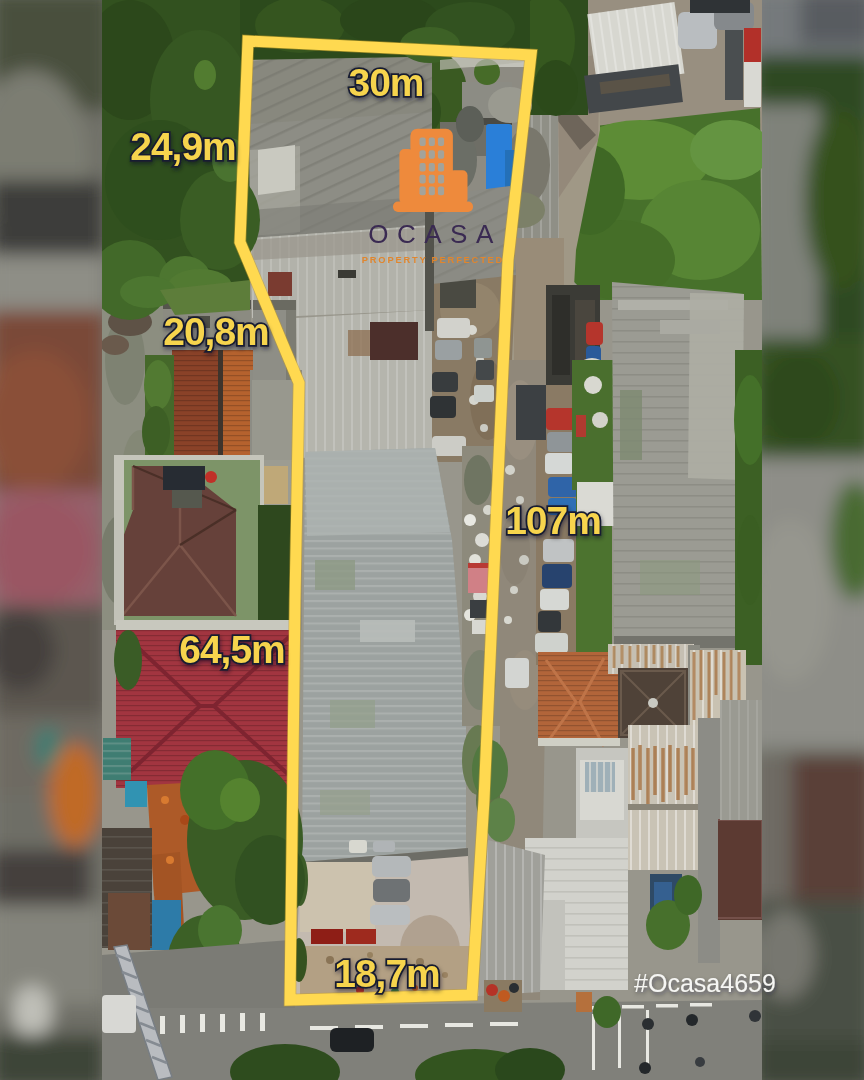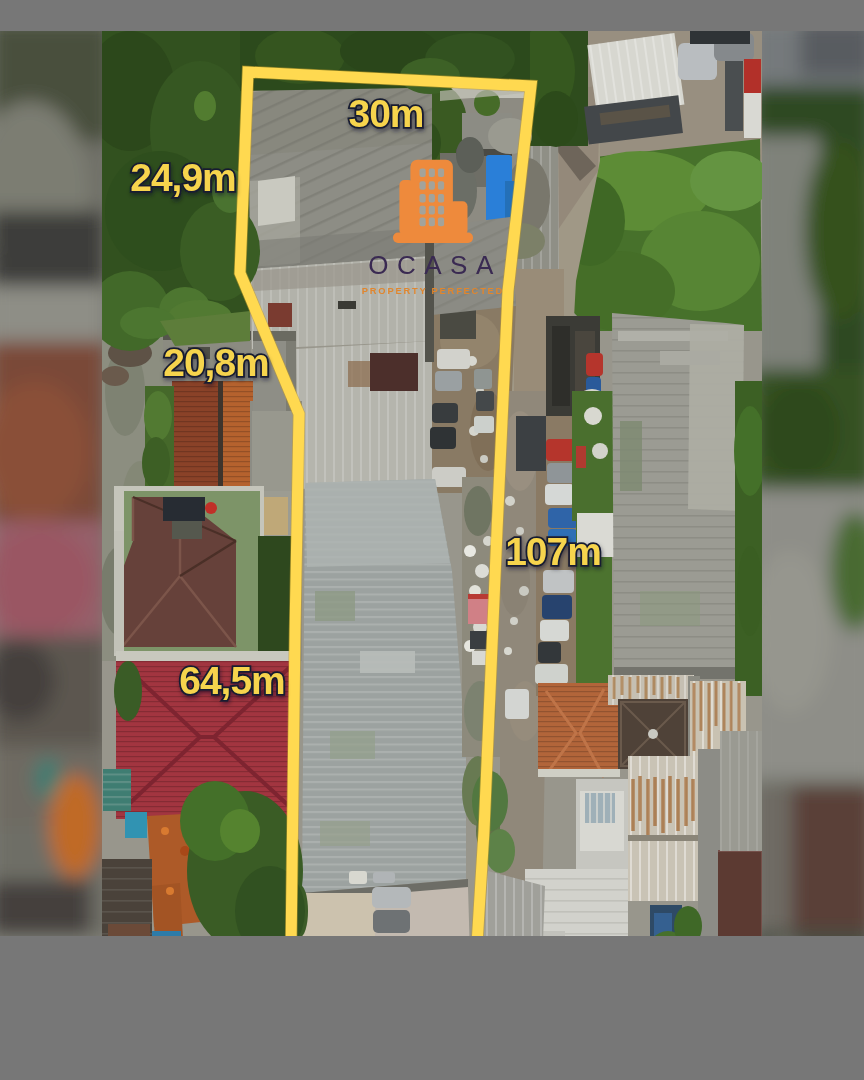--- a/index.html
+++ b/index.html
@@ -1,16 +1,16 @@
 <!DOCTYPE html>
 <html><head>
 <meta charset="utf-8">
 <style>
   html,body{margin:0;padding:0;background:#777;}
-  #stage{position:relative;width:864px;height:905px;overflow:hidden;font-family:"Liberation Sans",sans-serif;margin-top:31px;}
+  #stage{position:relative;width:864px;height:1080px;overflow:hidden;font-family:"Liberation Sans",sans-serif;}
 </style>
 </head>
 <body>
 <div id="stage">
 <svg width="864" height="1080" viewBox="0 0 864 1080">
 <defs>
   <filter id="b9" x="-30%" y="-30%" width="160%" height="160%">
           <feGaussianBlur stdDeviation="9"></feGaussianBlur>
         </filter>
   <filter id="b4" x="-40%" y="-40%" width="180%" height="180%">

